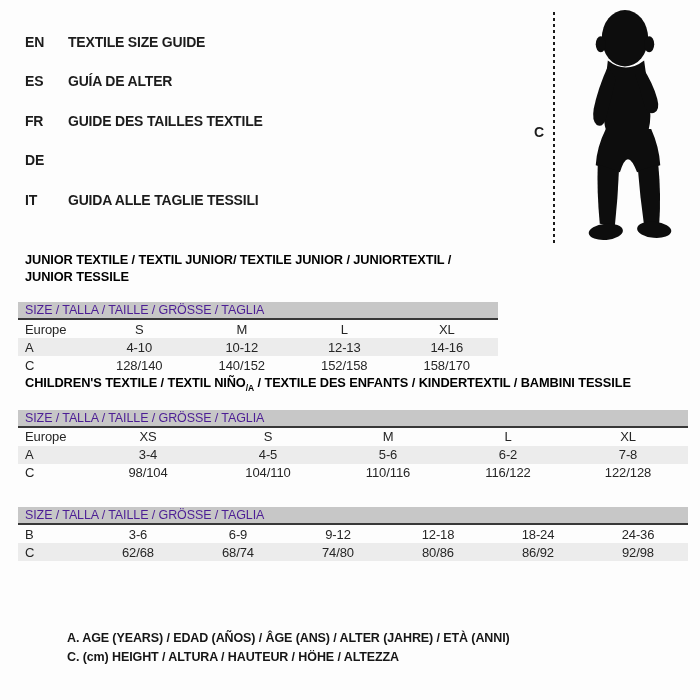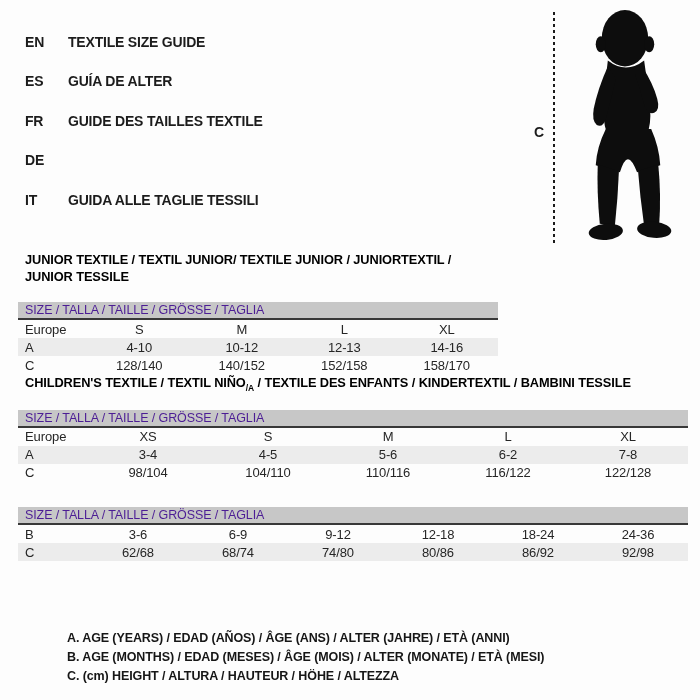--- a/index.html
+++ b/index.html
@@ -178,17 +178,16 @@
         <span class="cell val">74/80</span>
         <span class="cell val">80/86</span>
         <span class="cell val">86/92</span>
         <span class="cell val">92/98</span>
       </div>
     </div>
   </div>
 
   <div class="footnotes">
     <div class="footnote">A. AGE (YEARS) / EDAD (AÑOS) / ÂGE (ANS) / ALTER (JAHRE) / ETÀ (ANNI)</div>
-    <div class="footnote">B. AGE (MONTHS) / EDAD (MESES) / ÂGE (MOIS) / ALTER (MONATE) / ETÀ (MESI)</div>
     <div class="footnote">C. (cm) HEIGHT / ALTURA / HAUTEUR / HÖHE / ALTEZZA</div>
   </div>
 
 </div>
 
 </body></html>

